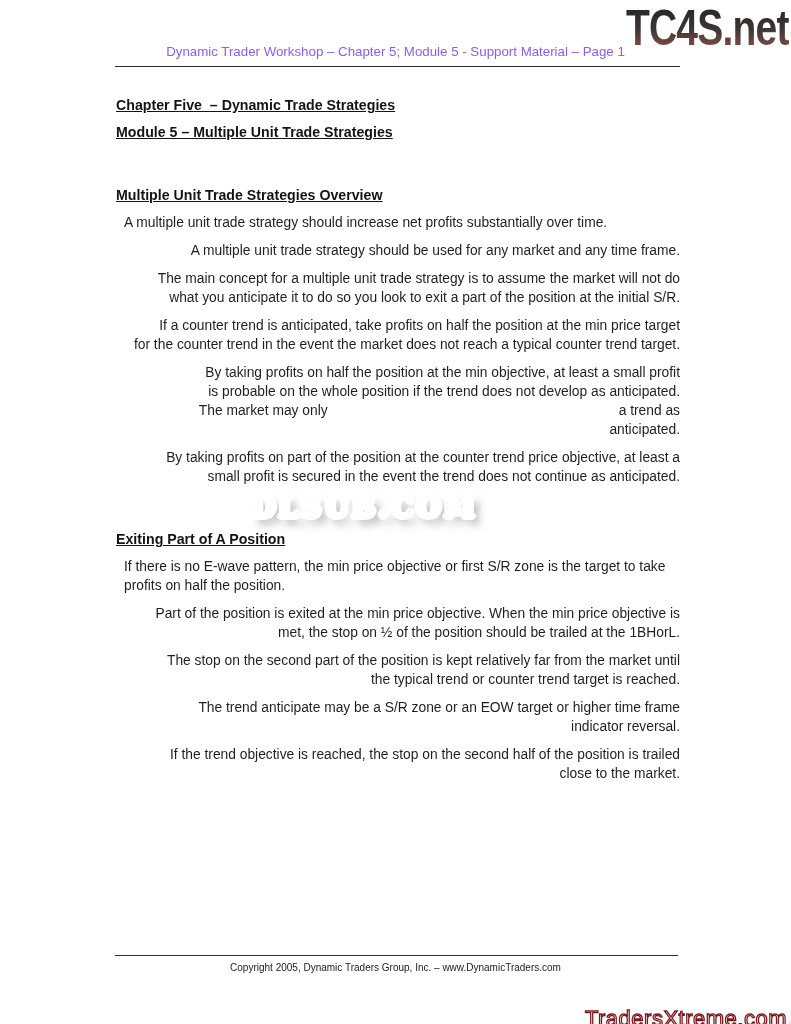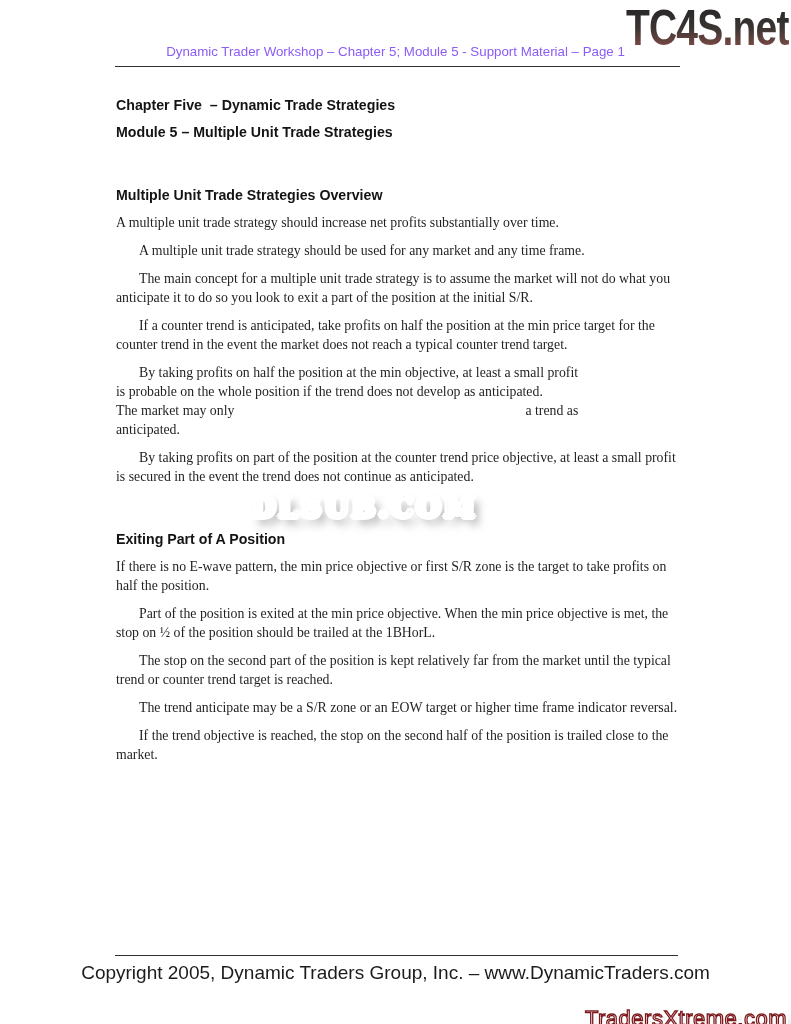--- a/index.html
+++ b/index.html
@@ -23,25 +23,25 @@
     transform:scaleX(0.78); transform-origin:100% 0;
     background:linear-gradient(180deg,#262626 5%,#3a3533 50%,#7c4b45 88%,#8a554d 100%);
     -webkit-background-clip:text; background-clip:text; color:transparent;
   }
 
   
   .content {
     position:absolute; left:116px; top:96px; width:564px;
     font-size:13.8px; line-height:19px;
   }
-  .content p { margin:0 0 9px 0;font-family:Liberation Serif, serif; }
-  .content p.ind { text-indent:23px; }
+  .content p { margin:0 0 9px 8px; }
+  .content p.ind { text-indent:23px;text-align:right; }
   .hd {
     font-weight:bold; font-size:14.2px; line-height:19px;
-    margin:0 0 8px 0; white-space:pre-wrap; color:#141414;
+    margin:0 0 8px 0; white-space:pre-wrap; color:#141414;text-decoration:underline;
   }
   .hd.sect { margin-top:44px; }
   .line { white-space:nowrap; }
   .wm-gap { display:inline-block; width:291px; height:1px; vertical-align:baseline; }
 
   
   .dlsub {
     position:absolute; left:251px; top:494px;
     font-family:"DejaVu Serif", serif; font-weight:900;
     font-size:28px; line-height:1; letter-spacing:3px;
@@ -53,21 +53,21 @@
       6px 7px 8px rgba(70,70,70,0.55);
   }
 
   
   .footer-rule {
     position:absolute; top:955px; left:115px; width:563px;
     border-top:1.4px solid #2e2e2e; height:0;
   }
   .copyright {
     position:absolute; top:962px; left:0; width:100%;
-    text-align:center; font-size:19px; color:#1c1c1c;
+    text-align:center; font-size:10px; color:#1c1c1c;
   }
   .txtreme {
     position:absolute; top:1006px; right:4px;
     font-weight:400; font-size:22px; line-height:1.2; letter-spacing:0.5px;
     background:linear-gradient(180deg,#d9797c 0%,#c4474c 45%,#a12d32 100%);
     -webkit-background-clip:text; background-clip:text; color:transparent;
     -webkit-text-stroke:1.3px #7c181c;
     text-shadow:
       -3px 0 0 #ffffff, 3px 0 0 #ffffff, 0 -3px 0 #ffffff, 0 3px 0 #ffffff,
       -2px -2px 0 #ffffff, 2px -2px 0 #ffffff, -2px 2px 0 #ffffff, 2px 2px 0 #ffffff,

